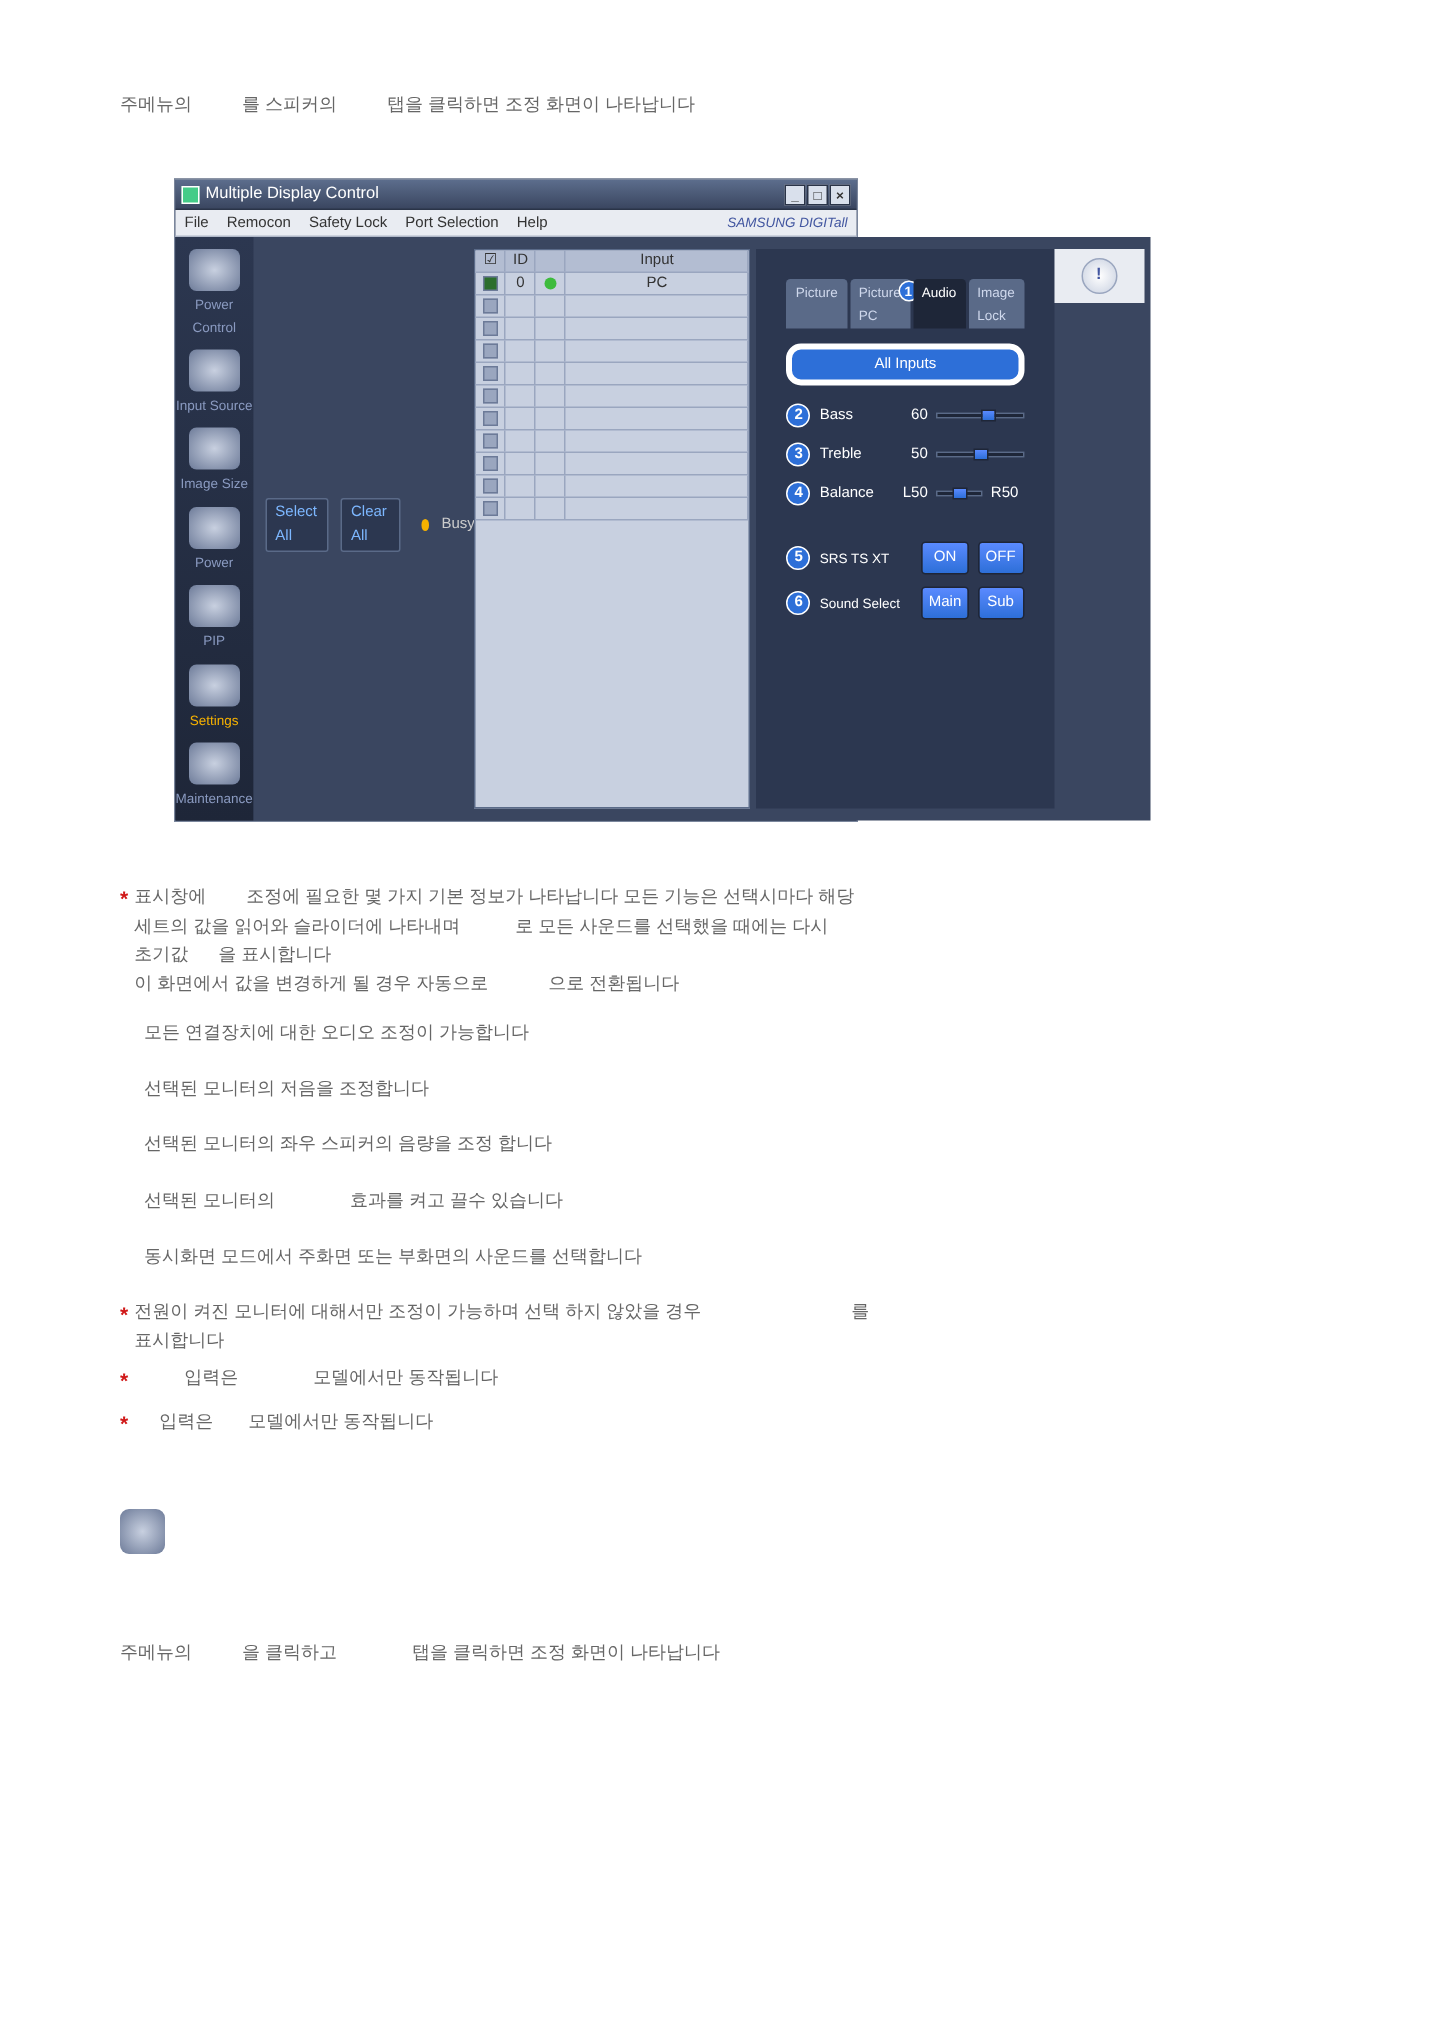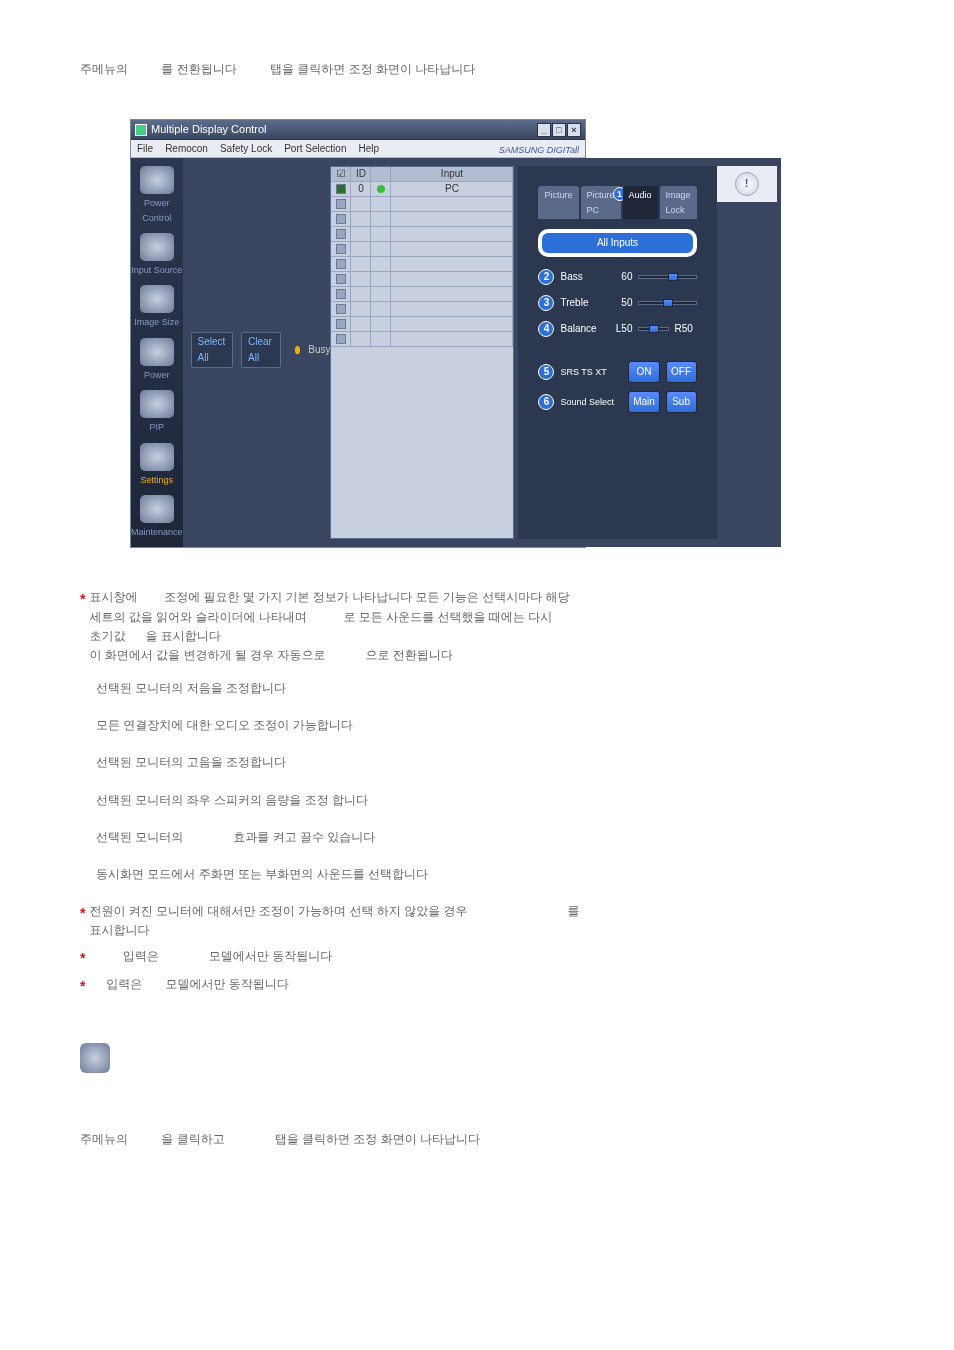--- a/index.html
+++ b/index.html
@@ -13,21 +13,21 @@
   }
   .page {
     padding: 60px 80px;
   }
   .header-line {
     margin-bottom: 40px;
   }
   
   .app-window {
     width: 456px;
-    margin: 0 auto 40px 50px;
+    margin: 0 auto 40px 36px;
     background: #3a4660;
     border: 1px solid #7a869c;
     font-size: 11px;
   }
   .titlebar {
     display: flex;
     align-items: center;
     background: linear-gradient(#5c6d8c, #3a4660);
     height: 20px;
     padding: 0 4px;
@@ -47,21 +47,21 @@
     margin-left: 1px;
     display: inline-flex;
     align-items: center;
     justify-content: center;
     color: #333;
     font-size: 9px;
     font-weight: bold;
   }
   .menubar {
     display: flex;
-    align-items: flex-end;
+    align-items: center;
     background: #e9ecf2;
     border-bottom: 1px solid #b0b8c8;
     height: 18px;
     padding: 0 6px;
     color: #333;
   }
   .menubar .mitem {
     margin-right: 12px;
     font-size: 10px;
   }
@@ -313,21 +313,21 @@
   }
 </style>
 </head>
 <body>
 
 <div class="page">
 
   <div class="header-line">
     <span>주메뉴의</span>
     &nbsp;&nbsp;&nbsp;&nbsp;&nbsp;&nbsp;&nbsp;&nbsp;
-    <span>를 전환됩니다</span>
+    <span>를 스피커의</span>
     &nbsp;&nbsp;&nbsp;&nbsp;&nbsp;&nbsp;&nbsp;&nbsp;
     <span>탭을 클릭하면 조정 화면이 나타납니다</span>
   </div>
 
   
   <div class="app-window">
     <div class="titlebar">
       <span class="t-icon"></span>
       <span>Multiple Display Control</span>
       <span class="spacer"></span>
@@ -562,23 +562,22 @@
       <span>세트의 값을 읽어와 슬라이더에 나타내며</span>&nbsp;&nbsp;&nbsp;&nbsp;&nbsp;&nbsp;&nbsp;&nbsp;&nbsp;&nbsp;
       <span>로 모든 사운드를 선택했을 때에는 다시</span><br>
       <span>초기값</span>&nbsp;&nbsp;&nbsp;&nbsp;&nbsp;
       <span>을 표시합니다</span><br>
       <span>이 화면에서 값을 변경하게 될 경우 자동으로</span>&nbsp;&nbsp;&nbsp;&nbsp;&nbsp;&nbsp;&nbsp;&nbsp;&nbsp;&nbsp;&nbsp;
       <span>으로 전환됩니다</span>
     </div>
   </div>
 
   <div class="listing">
+    <div class="lrow">모든 연결장치에 대한 오디오 조정이 가능합니다</div>
     <div class="lrow">선택된 모니터의 저음을 조정합니다</div>
-    <div class="lrow">모든 연결장치에 대한 오디오 조정이 가능합니다</div>
-    <div class="lrow">선택된 모니터의 고음을 조정합니다</div>
     <div class="lrow">선택된 모니터의 좌우 스피커의 음량을 조정 합니다</div>
     <div class="lrow">
       <span>선택된 모니터의</span>&nbsp;&nbsp;&nbsp;&nbsp;&nbsp;&nbsp;&nbsp;&nbsp;&nbsp;&nbsp;&nbsp;&nbsp;&nbsp;&nbsp;
       <span>효과를 켜고 끌수 있습니다</span>
     </div>
     <div class="lrow">동시화면 모드에서 주화면 또는 부화면의 사운드를 선택합니다</div>
   </div>
 
   <div class="star-para">
     <span class="star">*</span>

